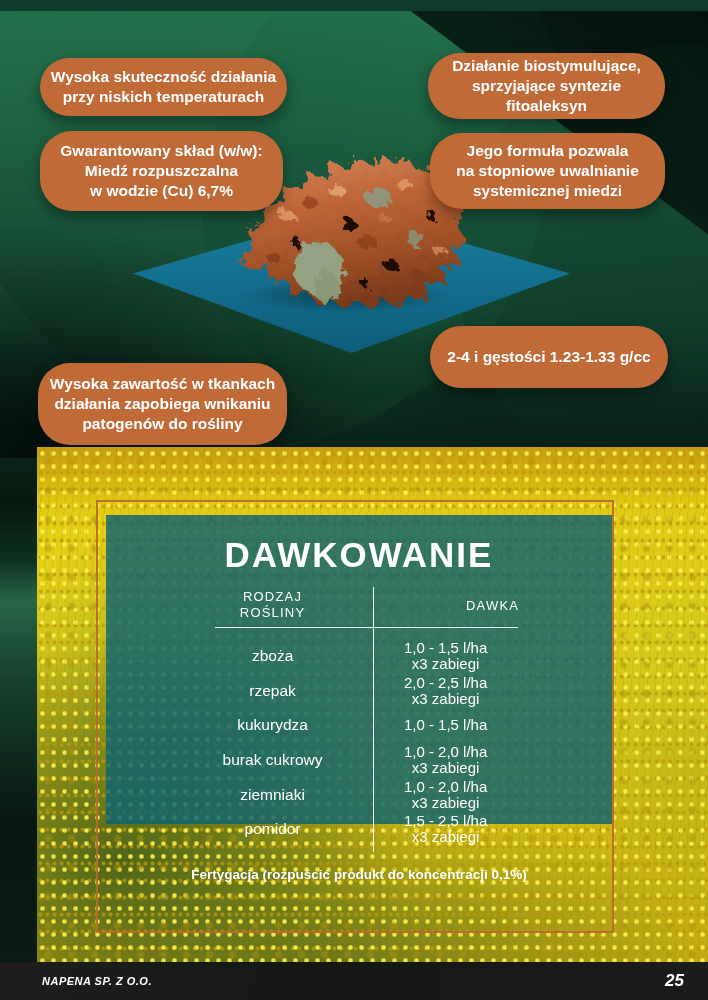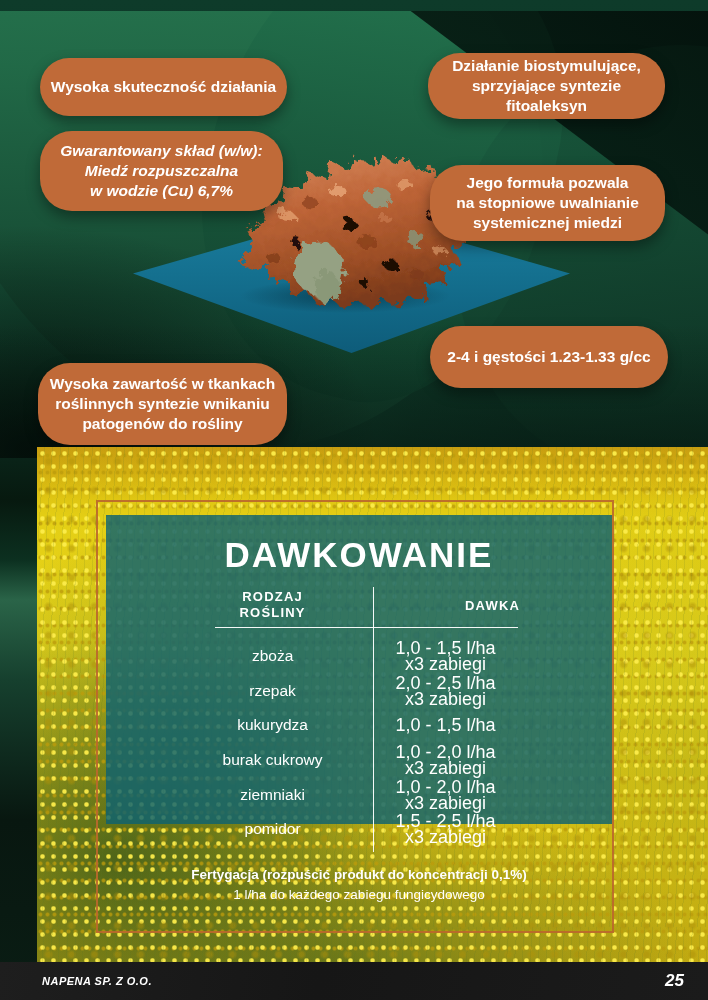--- a/index.html
+++ b/index.html
@@ -34,22 +34,22 @@
         background:radial-gradient(closest-side, rgba(1,25,35,.5), rgba(1,25,35,0));}
   .nugget{position:absolute;left:225px;top:132px;width:245px;height:176px;}
 
   
   .callout{position:absolute;background:#c06a38;border-radius:32px;color:#ffffff;font-weight:bold;
         font-size:15.5px;line-height:20px;text-align:center;display:flex;flex-direction:column;
         justify-content:center;box-shadow:0 6px 14px rgba(0,0,0,.38);padding:6px 10px;box-sizing:border-box;}
   .callout span{display:block;}
   .c1{left:40px;top:47px;width:247px;height:58px;}
   .c2{left:428px;top:42px;width:237px;height:66px;}
-  .c3{left:40px;top:120px;width:243px;height:80px;font-style:italic;}
-  .c4{left:430px;top:122px;width:235px;height:76px;margin-top:32px;}
+  .c3{left:40px;top:120px;width:243px;height:80px;}
+  .c4{left:430px;top:122px;width:235px;height:76px;}
   .c5{left:38px;top:310px;width:249px;height:82px;margin-top:42px;}
   .c6{left:430px;top:315px;width:238px;height:62px;}
 
   
   .field{position:absolute;left:37px;top:447px;width:671px;height:515px;
     background-color:#dcc012;
     background-image:
       repeating-linear-gradient(94deg, rgba(86,118,40,0) 0 7px, rgba(86,118,40,.14) 7px 8px),
       radial-gradient(circle, rgba(176,146,10,.5) 0 2px, rgba(176,146,10,0) 5px),
       radial-gradient(circle, rgba(252,236,74,.95) 0 1.6px, rgba(252,236,74,0) 3px),
@@ -64,33 +64,33 @@
 
   .frame{position:absolute;left:96px;top:500px;width:518px;height:433px;
         border:2px solid rgba(187,104,44,.92);box-sizing:border-box;}
 
   
   .panel{position:absolute;left:106px;top:515px;width:506px;height:309px;
         background:rgba(13,97,112,.82);color:#ffffff;}
   .p-title{position:absolute;top:20px;left:0;right:0;text-align:center;
         font-size:35px;font-weight:bold;letter-spacing:2px;}
   .p-header{position:absolute;top:68px;left:0;right:0;height:44px;display:flex;
-        font-size:13px;font-weight:bold;letter-spacing:1.2px;}
+        font-size:13px;font-weight:normal;letter-spacing:1.2px;}
   .ph-left{width:52.8%;padding-left:66px;box-sizing:border-box;display:flex;flex-direction:column;
         justify-content:center;align-items:center;line-height:16px;}
   .ph-right{width:47.2%;box-sizing:border-box;display:flex;
         justify-content:center;align-items:center;}
   .hline{position:absolute;top:112px;left:109px;width:303px;height:1px;background:rgba(255,255,255,.95);}
   .vline{position:absolute;top:72px;left:267px;width:1px;height:265px;background:rgba(255,255,255,.95);}
   .rows{position:absolute;top:124px;left:0;right:0;}
   .row{height:34.6px;display:flex;}
   .cell-crop{width:52.8%;padding-left:66px;box-sizing:border-box;display:flex;
         align-items:center;justify-content:center;font-size:15.5px;}
   .cell-dose{width:47.2%;padding-right:94px;box-sizing:border-box;display:flex;flex-direction:column;
-        align-items:center;justify-content:center;font-size:18px;line-height:16px;}
+        align-items:center;justify-content:center;font-size:15px;line-height:16px;}
   .fn1{position:absolute;top:352px;left:0;right:0;text-align:center;font-size:13.5px;font-weight:bold;}
   .fn2{position:absolute;top:372px;left:0;right:0;text-align:center;font-size:13.5px;}
 
   
   .footer{position:absolute;left:0;bottom:0;width:708px;height:38px;
         background:linear-gradient(100deg,#1e1e1e 0%,#161616 45%,#1b1b1b 100%);
         color:#fff;display:flex;align-items:center;justify-content:space-between;box-sizing:border-box;
         padding:0 24px 0 42px;font-style:italic;}
   .footer .company{font-size:11px;font-weight:bold;letter-spacing:.5px;}
   .footer .pagenum{font-size:17px;font-weight:bold;}
@@ -142,39 +142,40 @@
         <ellipse cx="140" cy="96" rx="10" ry="6" fill="#8a401d" opacity=".8"></ellipse>
         <ellipse cx="84" cy="58" rx="8" ry="5" fill="#8a401d" opacity=".7"></ellipse>
         <ellipse cx="188" cy="128" rx="8" ry="5" fill="#7e3a19" opacity=".75"></ellipse>
         <ellipse cx="48" cy="112" rx="7" ry="5" fill="#7e3a19" opacity=".7"></ellipse>
         <ellipse cx="158" cy="74" rx="7" ry="4" fill="#c5764a" opacity=".8"></ellipse>
       </g>
     </svg>
 
     <div class="callout c1">
       <span>Wysoka skuteczność działania</span>
+      <span>przy niskich temperaturach</span>
     </div>
     <div class="callout c2">
       <span>Działanie biostymulujące,</span>
       <span>sprzyjające syntezie</span>
       <span>fitoaleksyn</span>
     </div>
     <div class="callout c3">
       <span>Gwarantowany skład (w/w):</span>
       <span>Miedź rozpuszczalna</span>
       <span>w wodzie (Cu) 6,7%</span>
     </div>
     <div class="callout c4">
       <span>Jego formuła pozwala</span>
       <span>na stopniowe uwalnianie</span>
       <span>systemicznej miedzi</span>
     </div>
     <div class="callout c5">
       <span>Wysoka zawartość w tkankach</span>
-      <span>roślinnych syntezie wnikaniu</span>
+      <span>działania zapobiega wnikaniu</span>
       <span>patogenów do rośliny</span>
     </div>
     <div class="callout c6">
       <span>2-4 i gęstości 1.23-1.33 g/cc</span>
     </div>
   </div>
 
   <div class="field"></div>
   <div class="frame"></div>
 
@@ -229,21 +230,20 @@
       <div class="row">
         <div class="cell-crop">pomidor</div>
         <div class="cell-dose">
           <span>1,5 - 2,5 l/ha</span>
           <span>x3 zabiegi</span>
         </div>
       </div>
     </div>
 
     <div class="fn1">Fertygacja (rozpuścić produkt do koncentracji 0,1%)</div>
-    <div class="fn2">1 l/ha do każdego zabiegu fungicydowego</div>
   </div>
 
   <div class="footer">
     <span class="company">NAPENA SP. Z O.O.</span>
     <span class="pagenum">25</span>
   </div>
 
 </div>
 
 </body></html>

